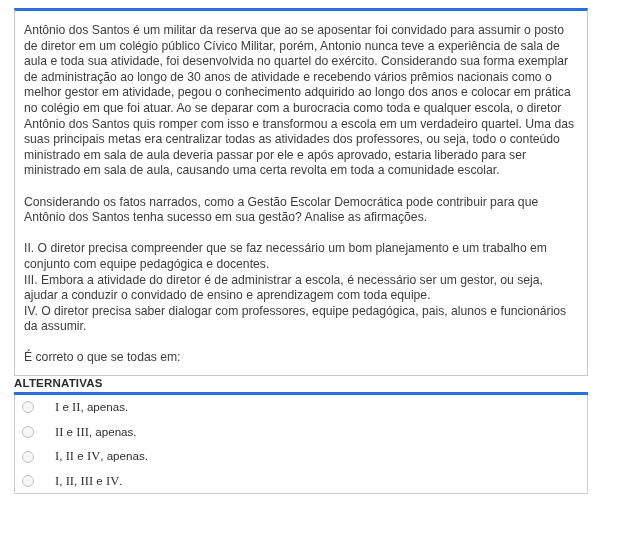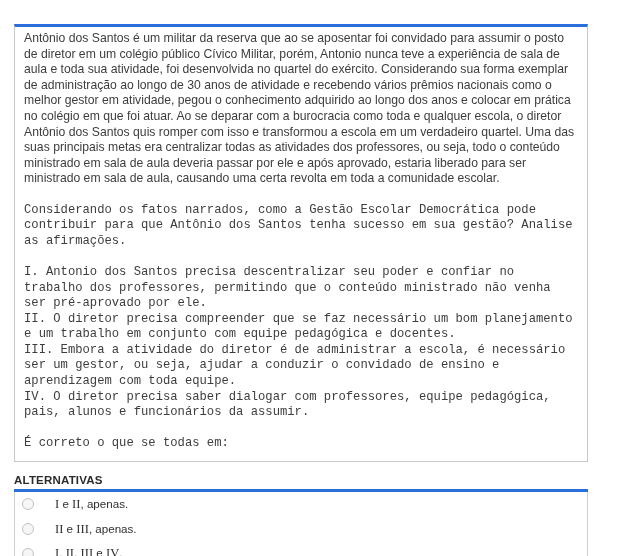--- a/index.html
+++ b/index.html
@@ -11,35 +11,35 @@
     overflow: hidden;
     font-family: "Liberation Sans", sans-serif;
   }
   .wrap {
     margin-left: 14px;
     width: 574px;
   }
   
   .question-box {
     box-sizing: border-box;
-    margin-top: 24px;
+    margin-top: 8px;
     border: 1px solid #c9c9c9;
     border-top: 3px solid #2a6edb;
-    padding: 4px 9px 9px 9px;
+    padding: 12px 9px 9px 9px;
     color: #3d3d3d;
     font-size: 12.2px;
     line-height: 15.6px;
   }
   .qblock { margin: 0; }
-  .qblock + .qblock { margin-top: 15.6px; font-family: Liberation Mono, monospace; }
+  .qblock + .qblock { margin-top: 15.6px; }
   .statement { margin: 0; }
 
   
   .alt-header {
-    margin-top: 12px;
+    margin-top: 1px;
     font-size: 11.5px;
     font-weight: bold;
     color: #2b2b2b;
     letter-spacing: 0.2px;
   }
   .alt-divider {
     margin-top: 3px;
     height: 3px;
     background: #2a6edb;
   }
@@ -78,21 +78,20 @@
 </style>
 </head>
 <body>
 
 <div class="wrap">
 
   <div class="question-box">
     <p class="qblock">Antônio dos Santos é um militar da reserva que ao se aposentar foi convidado para assumir o posto de diretor em um colégio público Cívico Militar, porém, Antonio nunca teve a experiência de sala de aula e toda sua atividade, foi desenvolvida no quartel do exército. Considerando sua forma exemplar de administração ao longo de 30 anos de atividade e recebendo vários prêmios nacionais como o melhor gestor em atividade, pegou o conhecimento adquirido ao longo dos anos e colocar em prática no colégio em que foi atuar. Ao se deparar com a burocracia como toda e qualquer escola, o diretor Antônio dos Santos quis romper com isso e transformou a escola em um verdadeiro quartel. Uma das suas principais metas era centralizar todas as atividades dos professores, ou seja, todo o conteúdo ministrado em sala de aula deveria passar por ele e após aprovado, estaria liberado para ser ministrado em sala de aula, causando uma certa revolta em toda a comunidade escolar.</p>
     <p class="qblock">Considerando os fatos narrados, como a Gestão Escolar Democrática pode contribuir para que Antônio dos Santos tenha sucesso em sua gestão? Analise as afirmações.</p>
     <div class="qblock" id="statements">
-        <div class="statement">I. Antonio dos Santos precisa descentralizar seu poder e confiar no trabalho dos professores, permitindo que o conteúdo ministrado não venha ser pré-aprovado por ele.</div>
         <div class="statement">II. O diretor precisa compreender que se faz necessário um bom planejamento e um trabalho em conjunto com equipe pedagógica e docentes.</div>
         <div class="statement">III. Embora a atividade do diretor é de administrar a escola, é necessário ser um gestor, ou seja, ajudar a conduzir o convidado de ensino e aprendizagem com toda equipe.</div>
         <div class="statement">IV. O diretor precisa saber dialogar com professores, equipe pedagógica, pais, alunos e funcionários da assumir.</div>
       </div>
     <p class="qblock">É correto o que se todas em:</p>
   </div>
 
   <div class="alt-header">ALTERNATIVAS</div>
   <div class="alt-divider"></div>
 
@@ -100,17 +99,21 @@
       <div class="alt-row">
         <span class="radio"></span>
         <span class="alt-label"><span class="rn">I</span> e <span class="rn">II</span>, apenas.</span>
       </div>
       <div class="alt-row">
         <span class="radio"></span>
         <span class="alt-label"><span class="rn">II</span> e <span class="rn">III</span>, apenas.</span>
       </div>
       <div class="alt-row">
         <span class="radio"></span>
+        <span class="alt-label"><span class="rn">I</span>, <span class="rn">II</span> e <span class="rn">IV</span>, apenas.</span>
+      </div>
+      <div class="alt-row">
+        <span class="radio"></span>
         <span class="alt-label"><span class="rn">I</span>, <span class="rn">II</span>, <span class="rn">III</span> e <span class="rn">IV</span>.</span>
       </div>
     </div>
 
 </div>
 
 </body></html>

